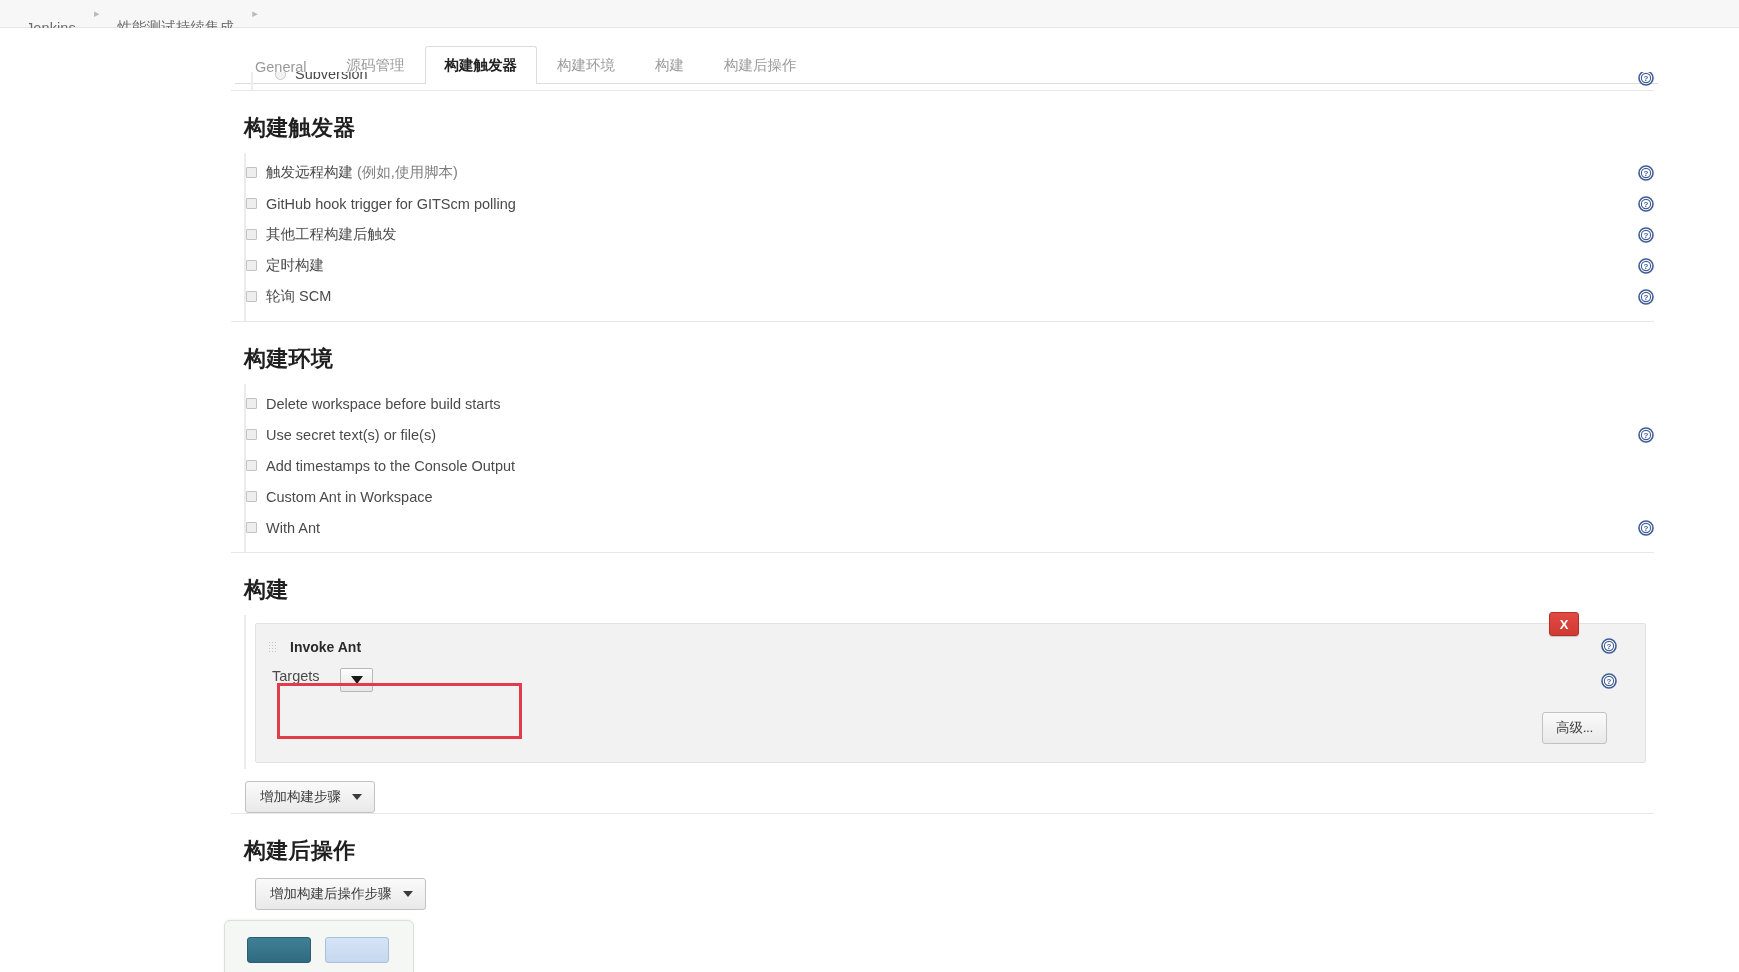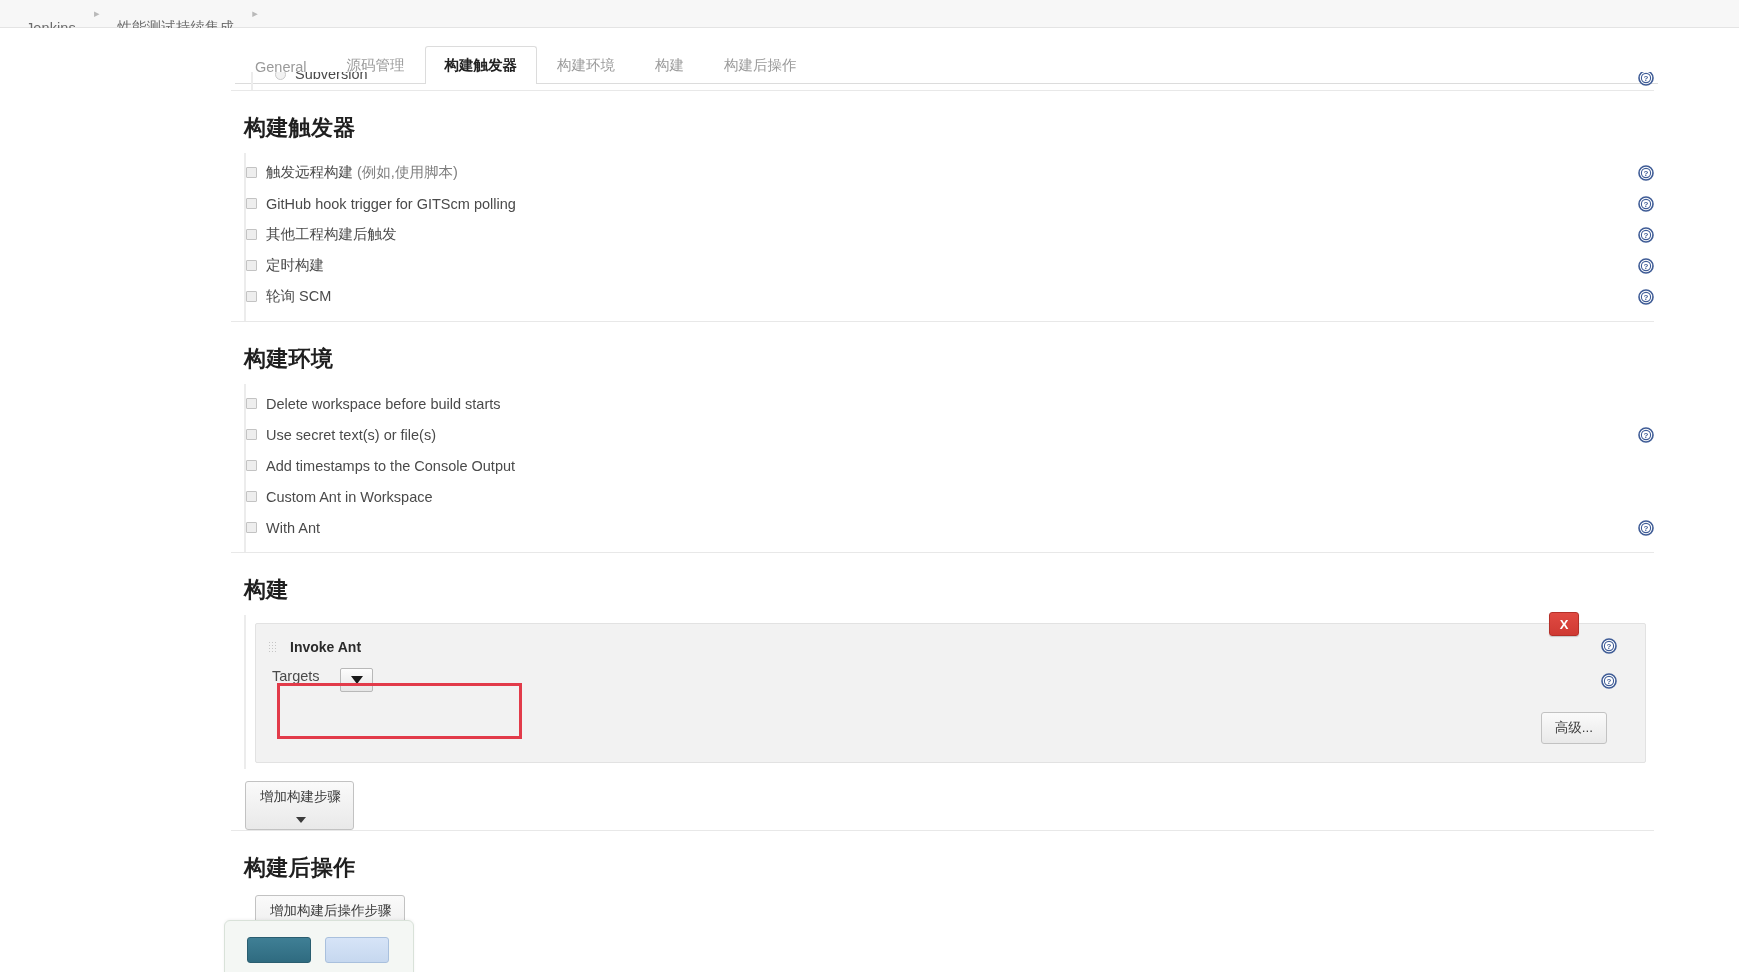--- a/index.html
+++ b/index.html
@@ -280,29 +280,28 @@
     margin-top: 20px;
   }
   .btn {
     background: linear-gradient(#fafafa, #e9e9e9);
     border: 1px solid #c2c2c2;
     border-radius: 3px;
     font-size: 13.5px;
     color: #3b3b3b;
     padding: 6px 13px;
     cursor: pointer;
-    font-family: Liberation Sans, sans-serif;
+    font-family: Liberation Serif, serif;
     white-space: nowrap;
   }
   .btn-drop {
     display: inline-flex;
     align-items: center;
     gap: 11px;
     padding: 6px 12px 6px 14px;
-    flex-direction: column;
   }
   .minicaret {
     width: 0; height: 0;
     border-left: 5px solid transparent;
     border-right: 5px solid transparent;
     border-top: 6px solid #3b3b3b;
   }
   .addstep-wrap { margin: 12px 0 0 14px; }
   .addpost-wrap { margin: 12px 0 0 24px; }
 

